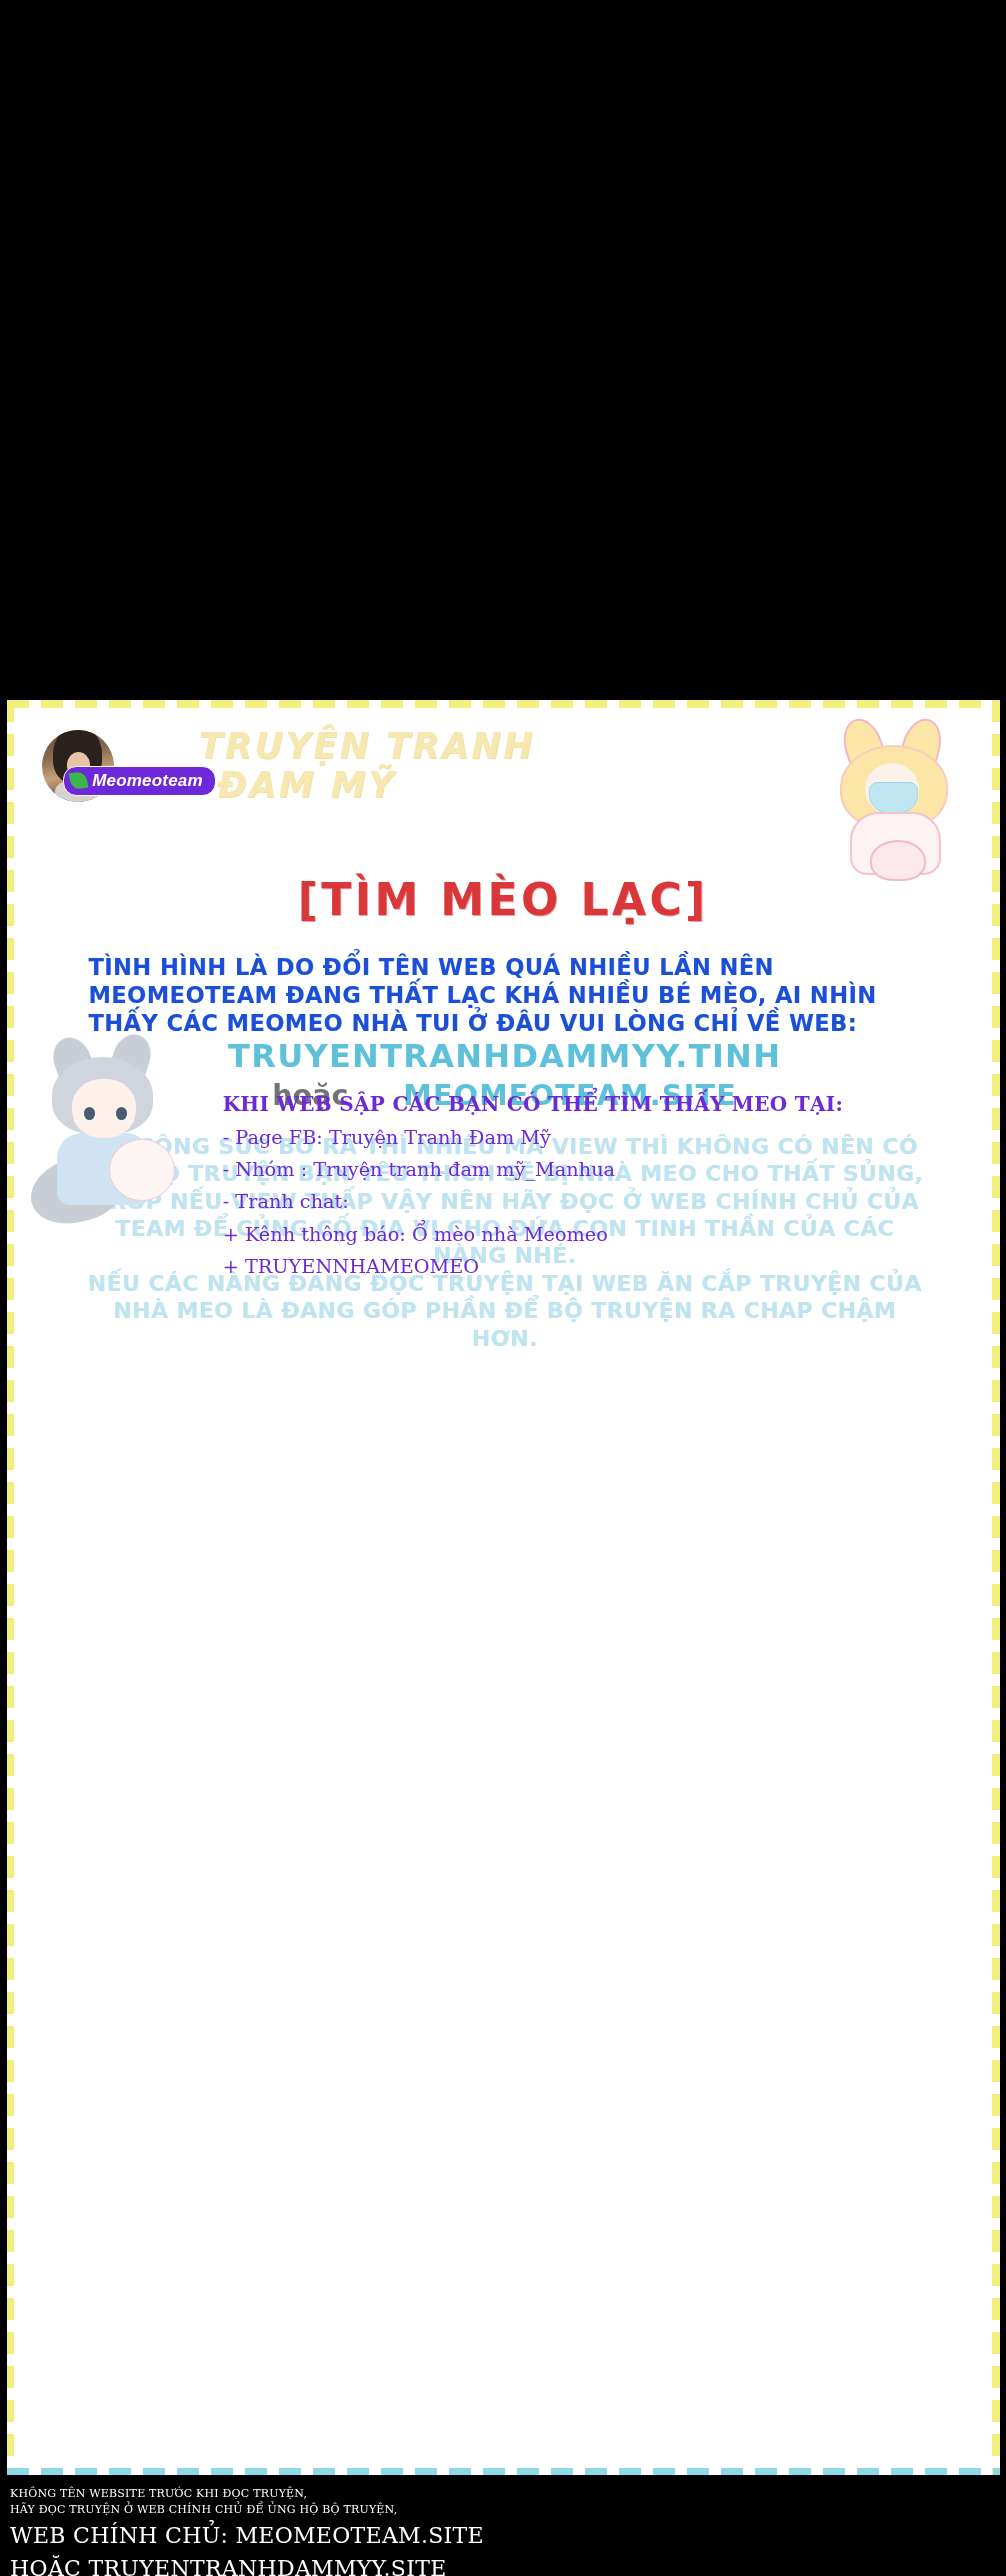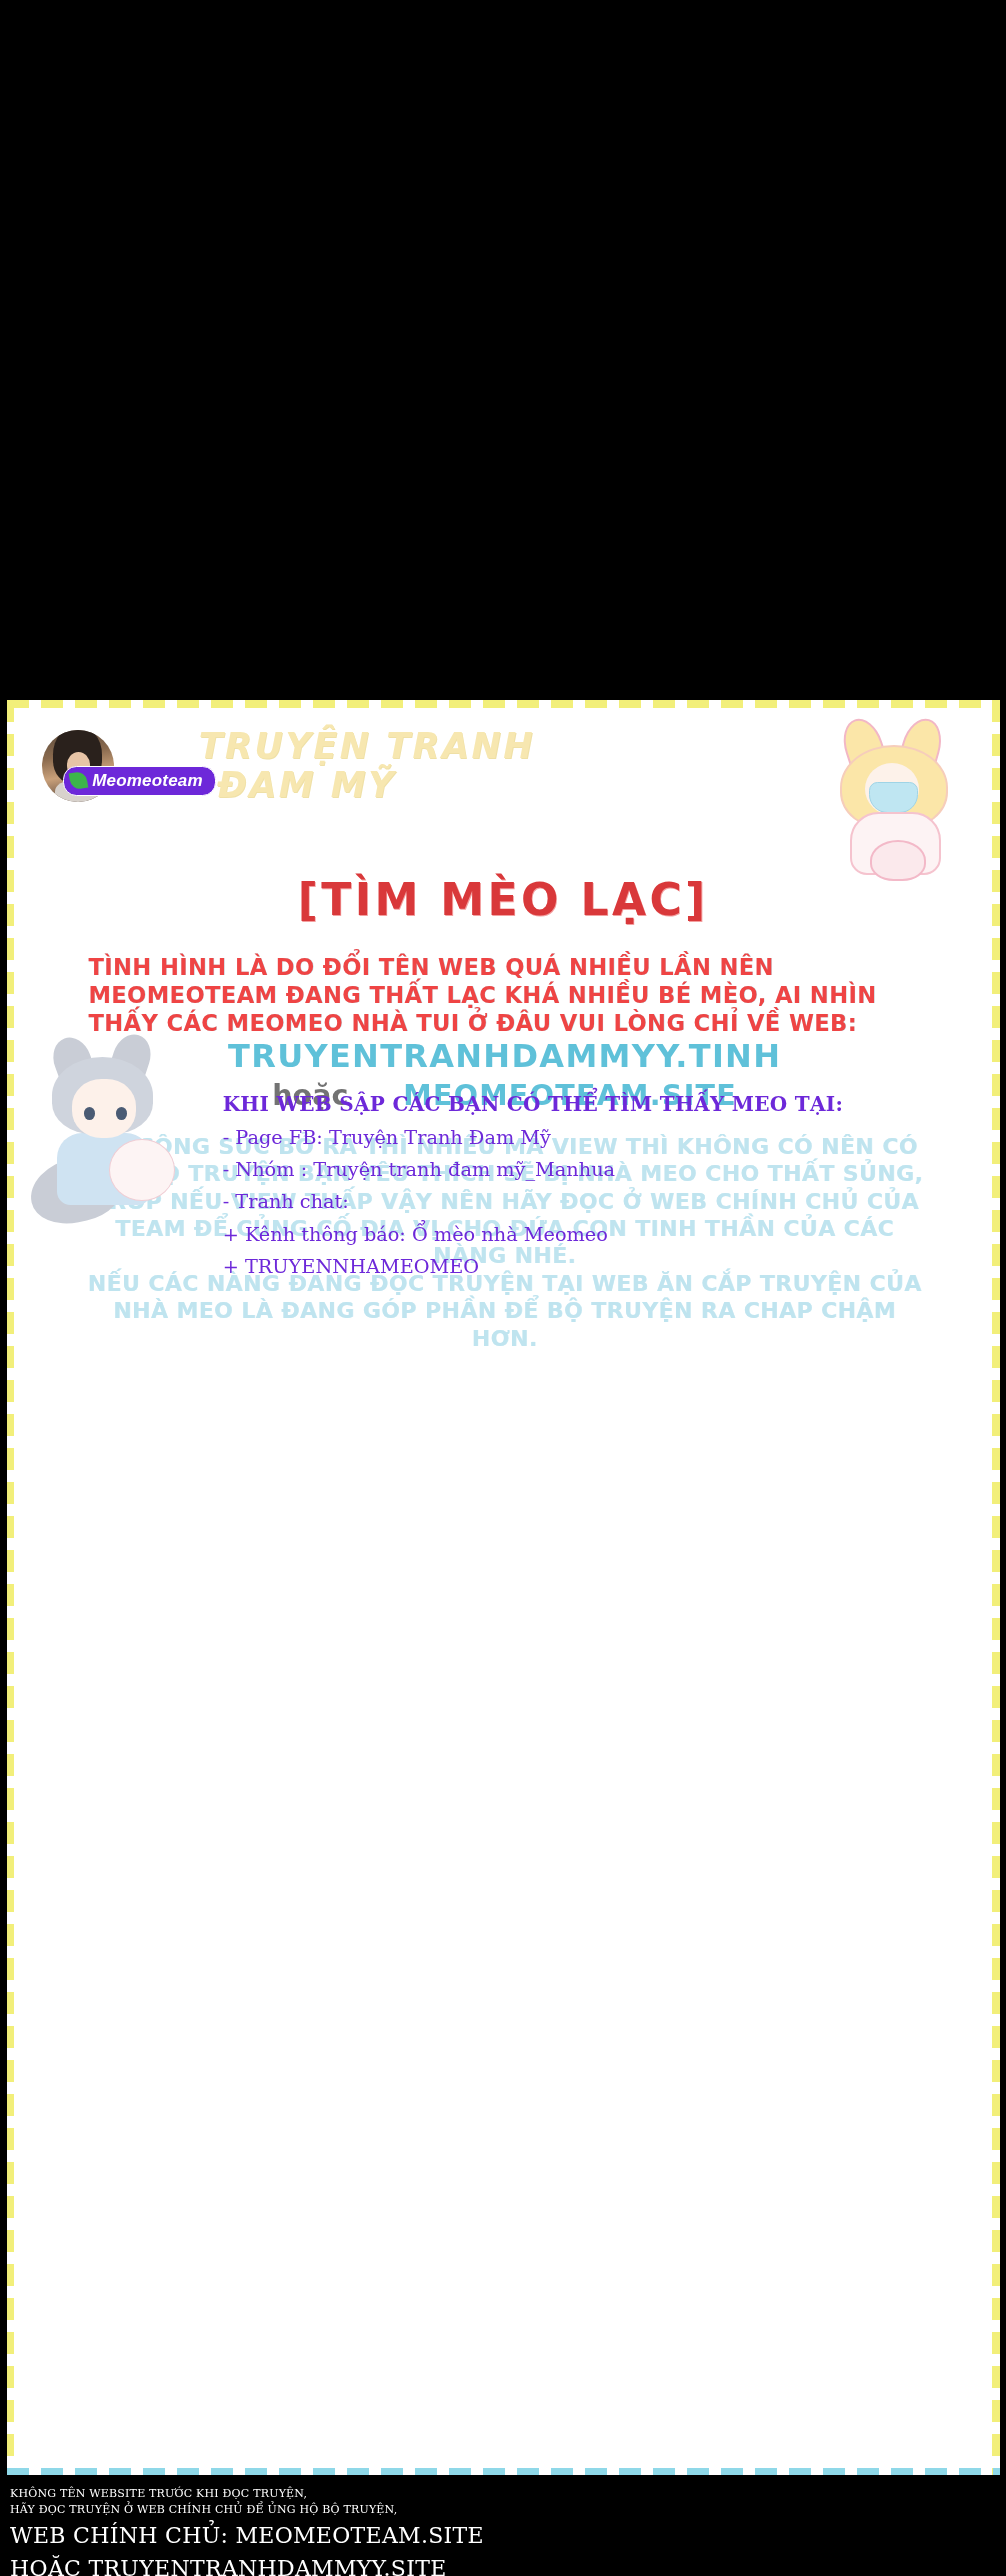--- a/index.html
+++ b/index.html
@@ -210,21 +210,21 @@
     left: 70px;
     width: 856px;
     text-align: center;
     font-family: "DejaVu Sans", sans-serif;
     font-weight: bold;
     line-height: 1.24;
     letter-spacing: 0.4px;
   }
   #p1 {
     top: 253px;
-    color: #ef4444;
+    color: #1d4ed8;
     font-size: 22.6px;
     text-align: left;
     padding-left: 11.7px;
     text-shadow: 0.4px 0.4px 0 #bfe6f0;
   }
   #link1 {
     position: absolute;
     left: 70px;
     top: 337px;
     width: 856px;

